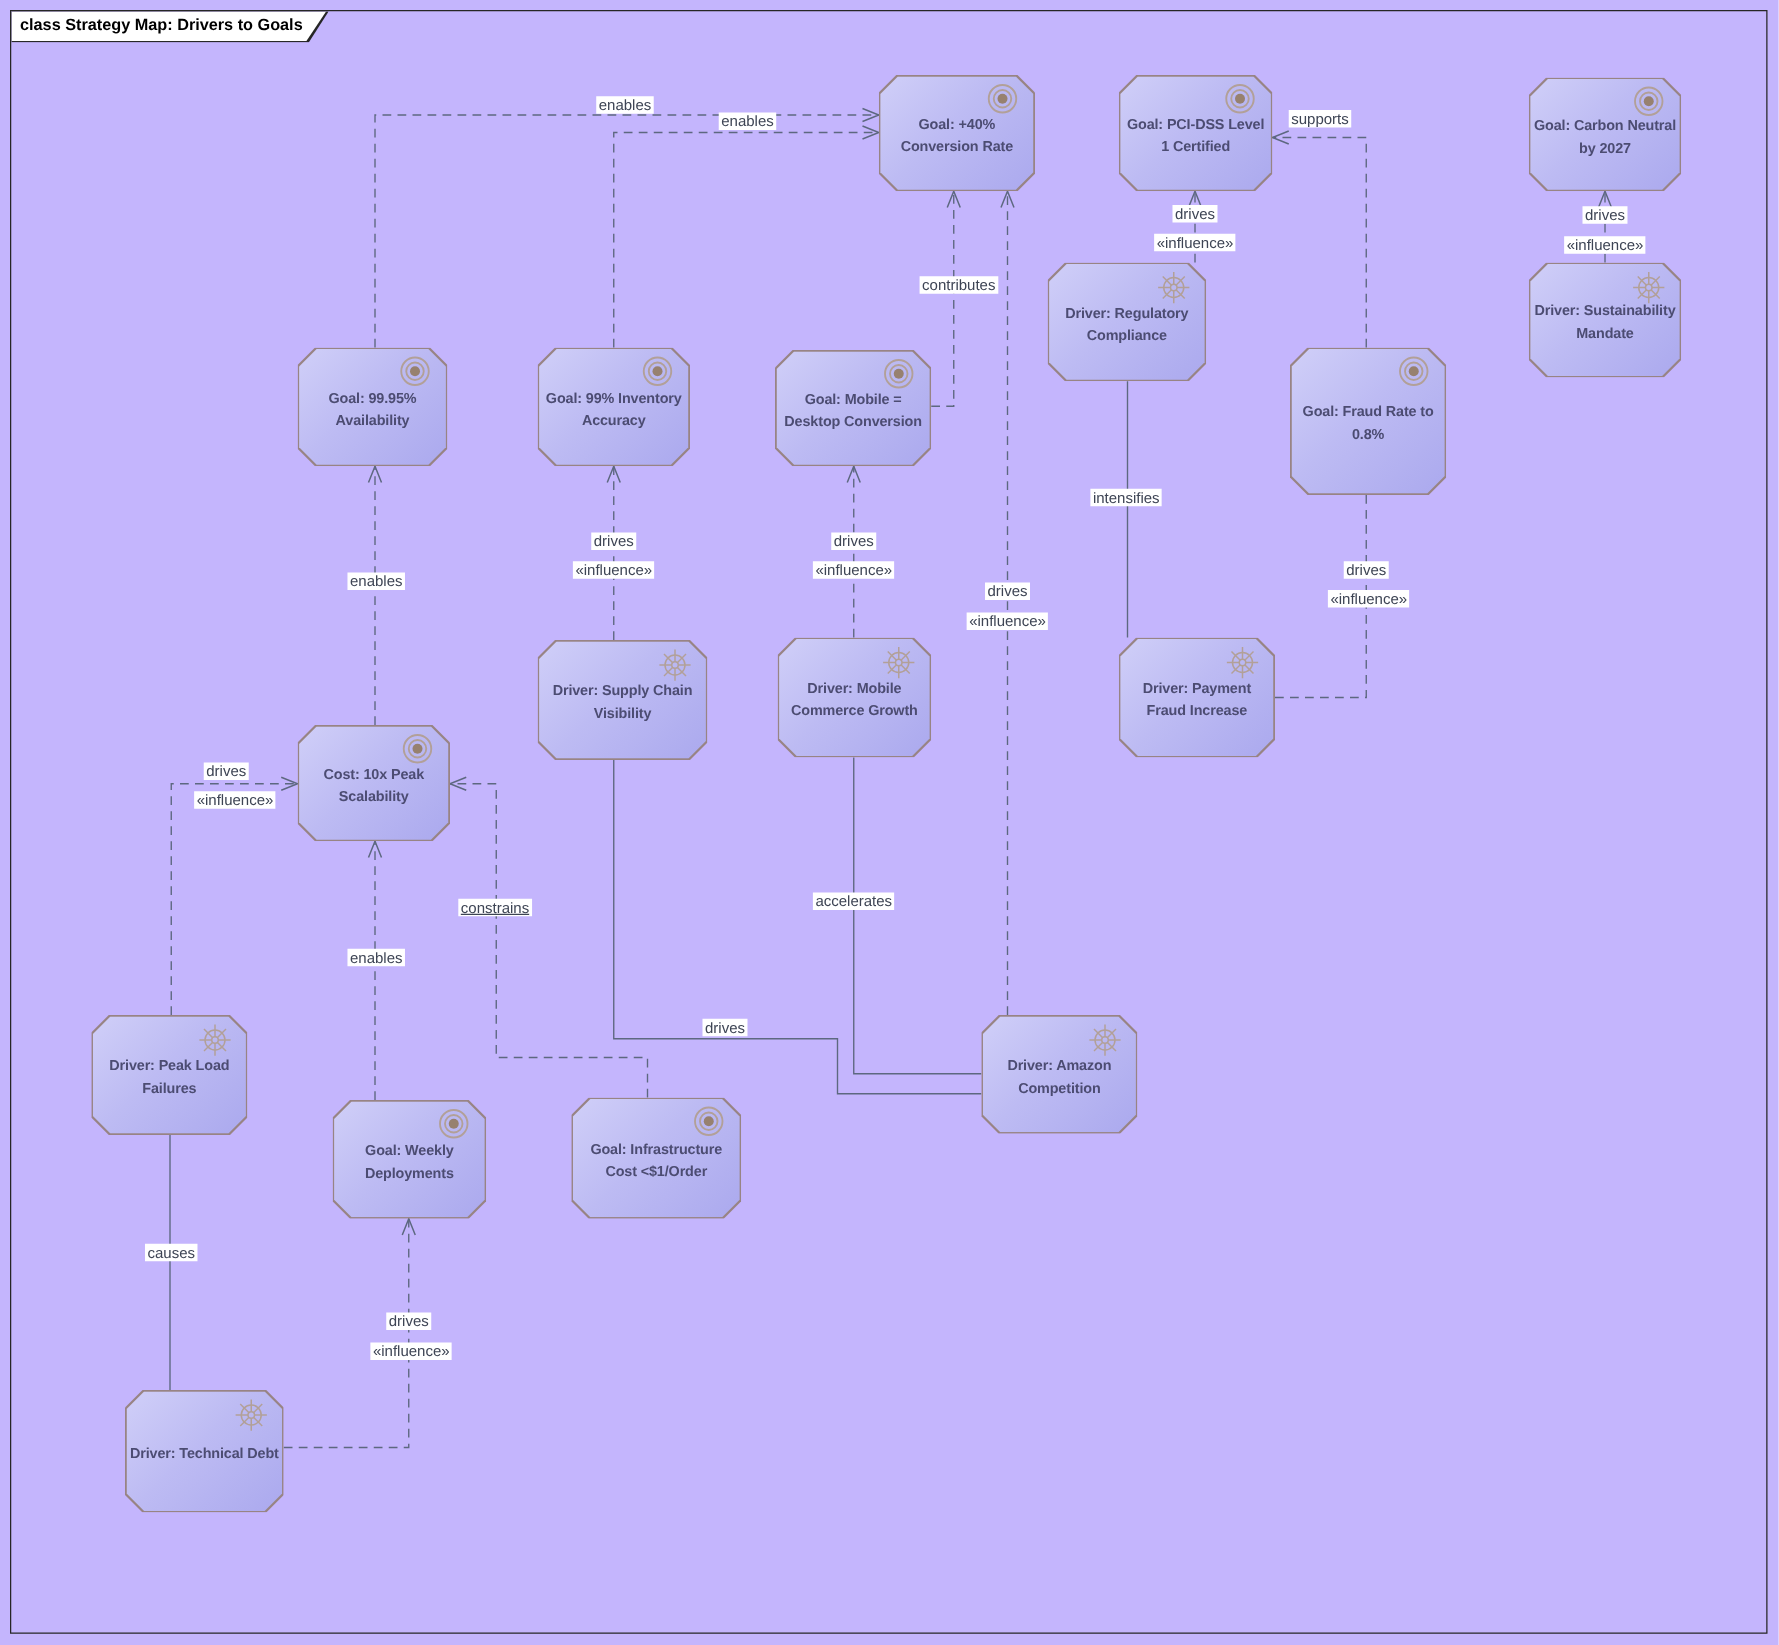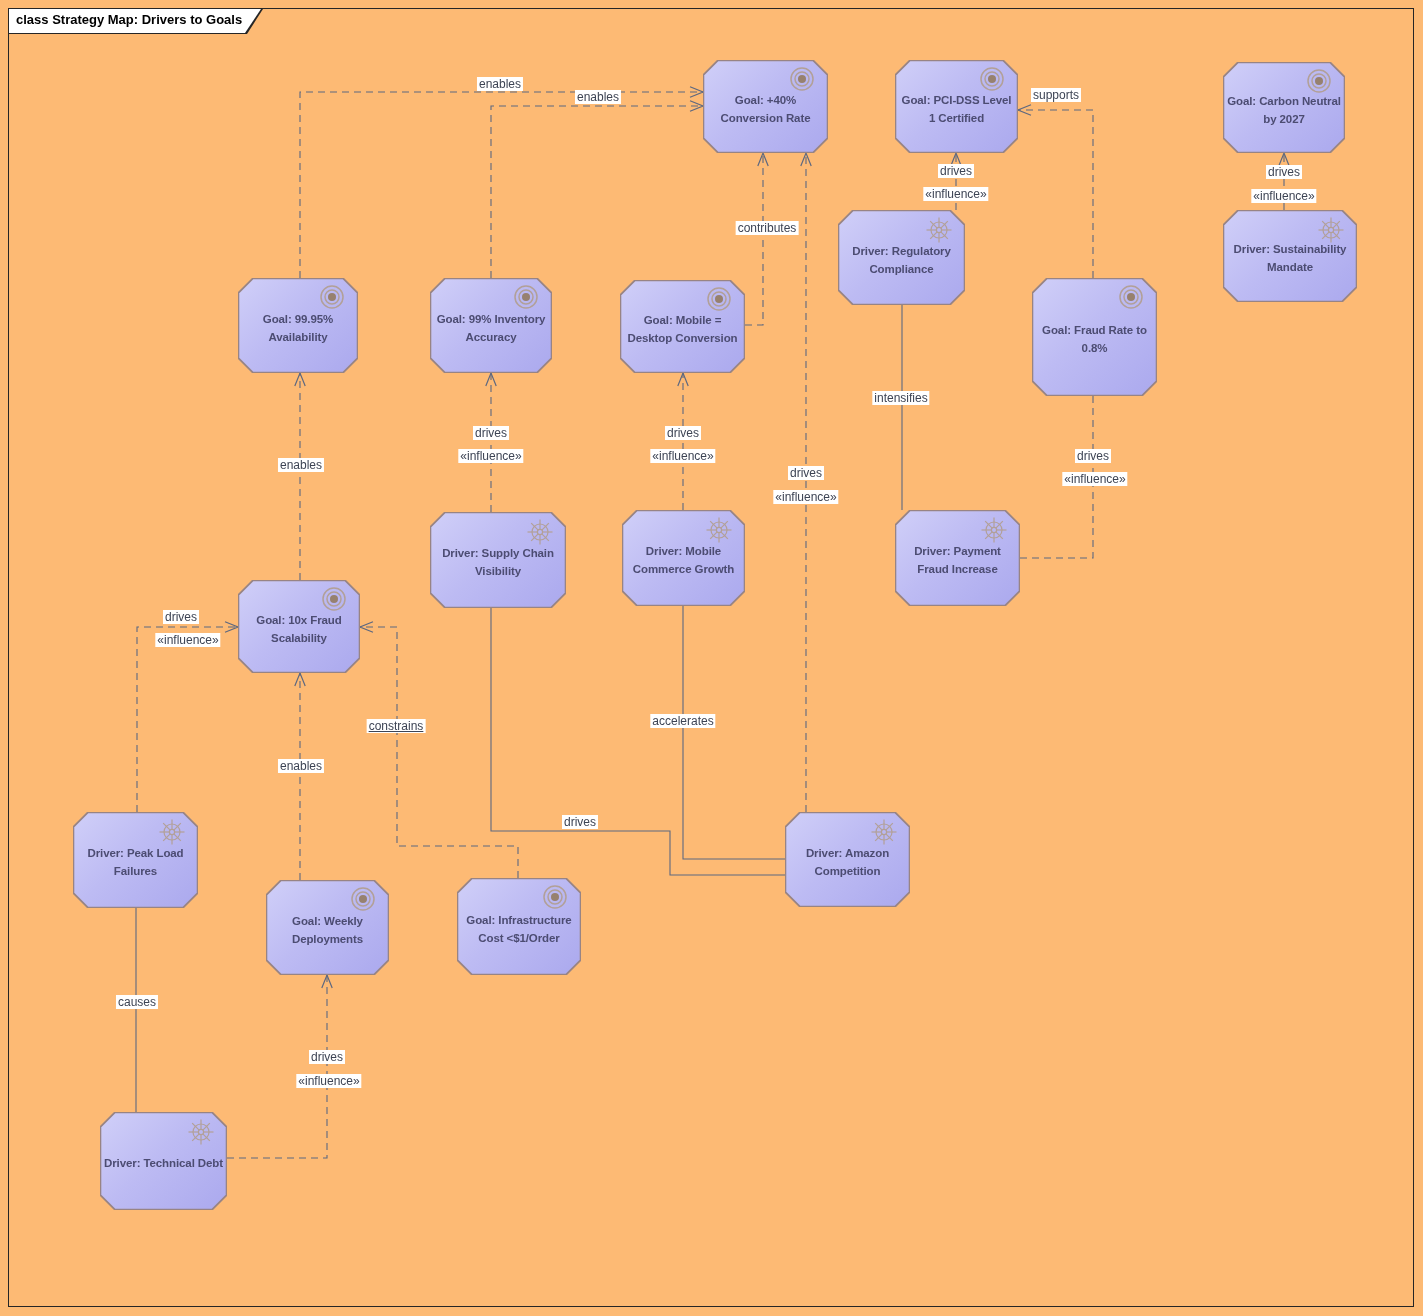--- a/index.html
+++ b/index.html
@@ -1,17 +1,17 @@
 <!DOCTYPE html>
 <html><head>
 <meta charset="utf-8">
 <style>
   html,body{margin:0;padding:0;background:#ffffff;}
   #canvas{
-    position:relative;width:1423px;height:1316px;background:#fdba74;
+    position:relative;width:1423px;height:1316px;background:#c4b5fd;
     font-family:"Liberation Sans", sans-serif;overflow:hidden;
   }
   .frame{position:absolute;left:8px;top:8px;width:1406px;height:1299px;border:1px solid #262626;box-sizing:border-box;}
   .tab-outer{position:absolute;left:9px;top:9px;width:254px;height:25px;background:#262626;
     clip-path:polygon(0 0,100% 0,calc(100% - 16px) 100%,0 100%);}
   .tab-inner{position:absolute;left:0;top:0;width:252px;height:24px;background:#ffffff;
     clip-path:polygon(0 0,100% 0,calc(100% - 16px) 100%,0 100%);}
   .tab-title{position:absolute;left:7px;top:3px;font-size:13px;font-weight:bold;color:#000;white-space:nowrap;}
   #edges{position:absolute;left:0;top:0;}
   .node{position:absolute;--oct:polygon(14px 0,calc(100% - 14px) 0,100% 14px,100% calc(100% - 14px),calc(100% - 14px) 100%,14px 100%,0 calc(100% - 14px),0 14px);}
@@ -158,21 +158,21 @@
             <line x1="16.0" y1="18.6" x2="16.0" y2="28.5"></line>
             <line x1="14.2" y1="17.8" x2="7.2" y2="24.8"></line>
             <line x1="13.4" y1="16.0" x2="3.5" y2="16.0"></line>
             <line x1="14.2" y1="14.2" x2="7.2" y2="7.2"></line>
             <line x1="16.0" y1="13.4" x2="16.0" y2="3.5"></line>
             <line x1="17.8" y1="14.2" x2="24.8" y2="7.2"></line>
           </g>
         </svg>
         <div class="node-label">Driver: Regulatory Compliance</div>
       </div>
-      <div class="node" style="left: 1223px; top: 210px; width: 134px; height: 92px;">
+      <div class="node" style="left: 1223px; top: 210px; width: 122px; height: 92px;">
         <div class="node-shell"></div>
         <div class="node-core"></div>
         <svg class="node-icon" viewBox="0 0 32 32">
           <g fill="none" stroke="#b2a098" stroke-width="1.2">
             <circle cx="16" cy="16" r="8"></circle>
             <circle cx="16" cy="16" r="2.6"></circle>
             <line x1="18.6" y1="16.0" x2="28.5" y2="16.0"></line>
             <line x1="17.8" y1="17.8" x2="24.8" y2="24.8"></line>
             <line x1="16.0" y1="18.6" x2="16.0" y2="28.5"></line>
             <line x1="14.2" y1="17.8" x2="7.2" y2="24.8"></line>
@@ -292,21 +292,21 @@
       <div class="node" style="left: 238px; top: 580px; width: 122px; height: 93px;">
         <div class="node-shell"></div>
         <div class="node-core"></div>
         <svg class="node-icon" viewBox="0 0 32 32">
           <g fill="none" stroke="#b2a098" stroke-width="1.5">
             <circle cx="16" cy="15" r="11"></circle>
             <circle cx="16" cy="15" r="7"></circle>
           </g>
           <circle cx="16" cy="15" r="4" fill="#97816f"></circle>
         </svg>
-        <div class="node-label">Goal: 10x Fraud Scalability</div>
+        <div class="node-label">Cost: 10x Peak Scalability</div>
       </div>
       <div class="node" style="left: 73px; top: 812px; width: 125px; height: 96px;">
         <div class="node-shell"></div>
         <div class="node-core"></div>
         <svg class="node-icon" viewBox="0 0 32 32">
           <g fill="none" stroke="#b2a098" stroke-width="1.2">
             <circle cx="16" cy="16" r="8"></circle>
             <circle cx="16" cy="16" r="2.6"></circle>
             <line x1="18.6" y1="16.0" x2="28.5" y2="16.0"></line>
             <line x1="17.8" y1="17.8" x2="24.8" y2="24.8"></line>
@@ -325,21 +325,21 @@
         <div class="node-core"></div>
         <svg class="node-icon" viewBox="0 0 32 32">
           <g fill="none" stroke="#b2a098" stroke-width="1.5">
             <circle cx="16" cy="15" r="11"></circle>
             <circle cx="16" cy="15" r="7"></circle>
           </g>
           <circle cx="16" cy="15" r="4" fill="#97816f"></circle>
         </svg>
         <div class="node-label">Goal: Weekly Deployments</div>
       </div>
-      <div class="node" style="left: 457px; top: 878px; width: 124px; height: 97px;">
+      <div class="node" style="left: 457px; top: 878px; width: 124px; height: 97px; padding-left: 12px;">
         <div class="node-shell"></div>
         <div class="node-core"></div>
         <svg class="node-icon" viewBox="0 0 32 32">
           <g fill="none" stroke="#b2a098" stroke-width="1.5">
             <circle cx="16" cy="15" r="11"></circle>
             <circle cx="16" cy="15" r="7"></circle>
           </g>
           <circle cx="16" cy="15" r="4" fill="#97816f"></circle>
         </svg>
         <div class="node-label">Goal: Infrastructure Cost &lt;$1/Order</div>

